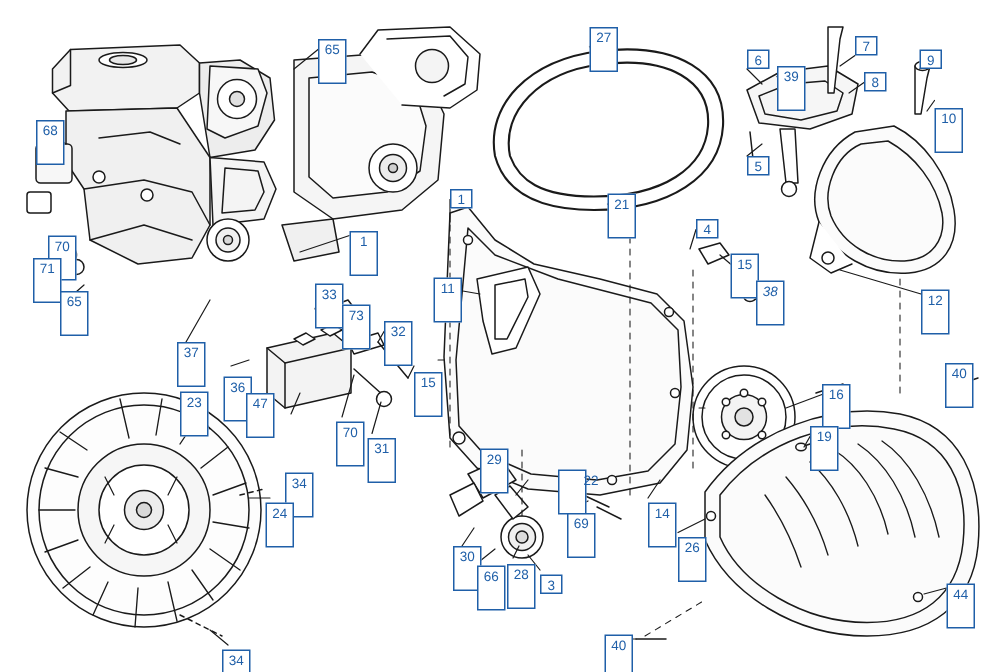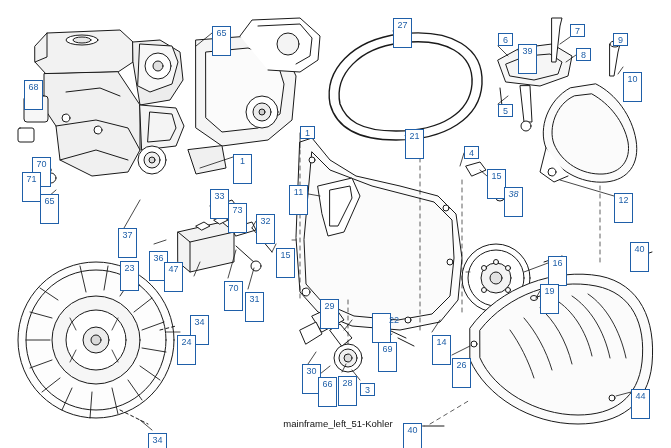--- a/index.html
+++ b/index.html
@@ -304,14 +304,13 @@
       <div class="cal w18" style="left: 452px; top: 358px;">26</div>
       <div class="cal w18" style="left: 302px; top: 364px;">30</div>
       <div class="cal w18" style="left: 318px; top: 377px;">66</div>
       <div class="cal w18" style="left: 338px; top: 376px;">28</div>
       <div class="cal w14" style="left: 360px; top: 383px;">3</div>
       <div class="cal w18" style="left: 631px; top: 389px;">44</div>
       <div class="cal w18" style="left: 148px; top: 433px;">34</div>
       <div class="cal w18" style="left: 403px; top: 423px;">40</div>
     </div>
 
-  <div class="caption">mainframe_left_51-Kohler</div>
 </div>
 
 </body></html>

